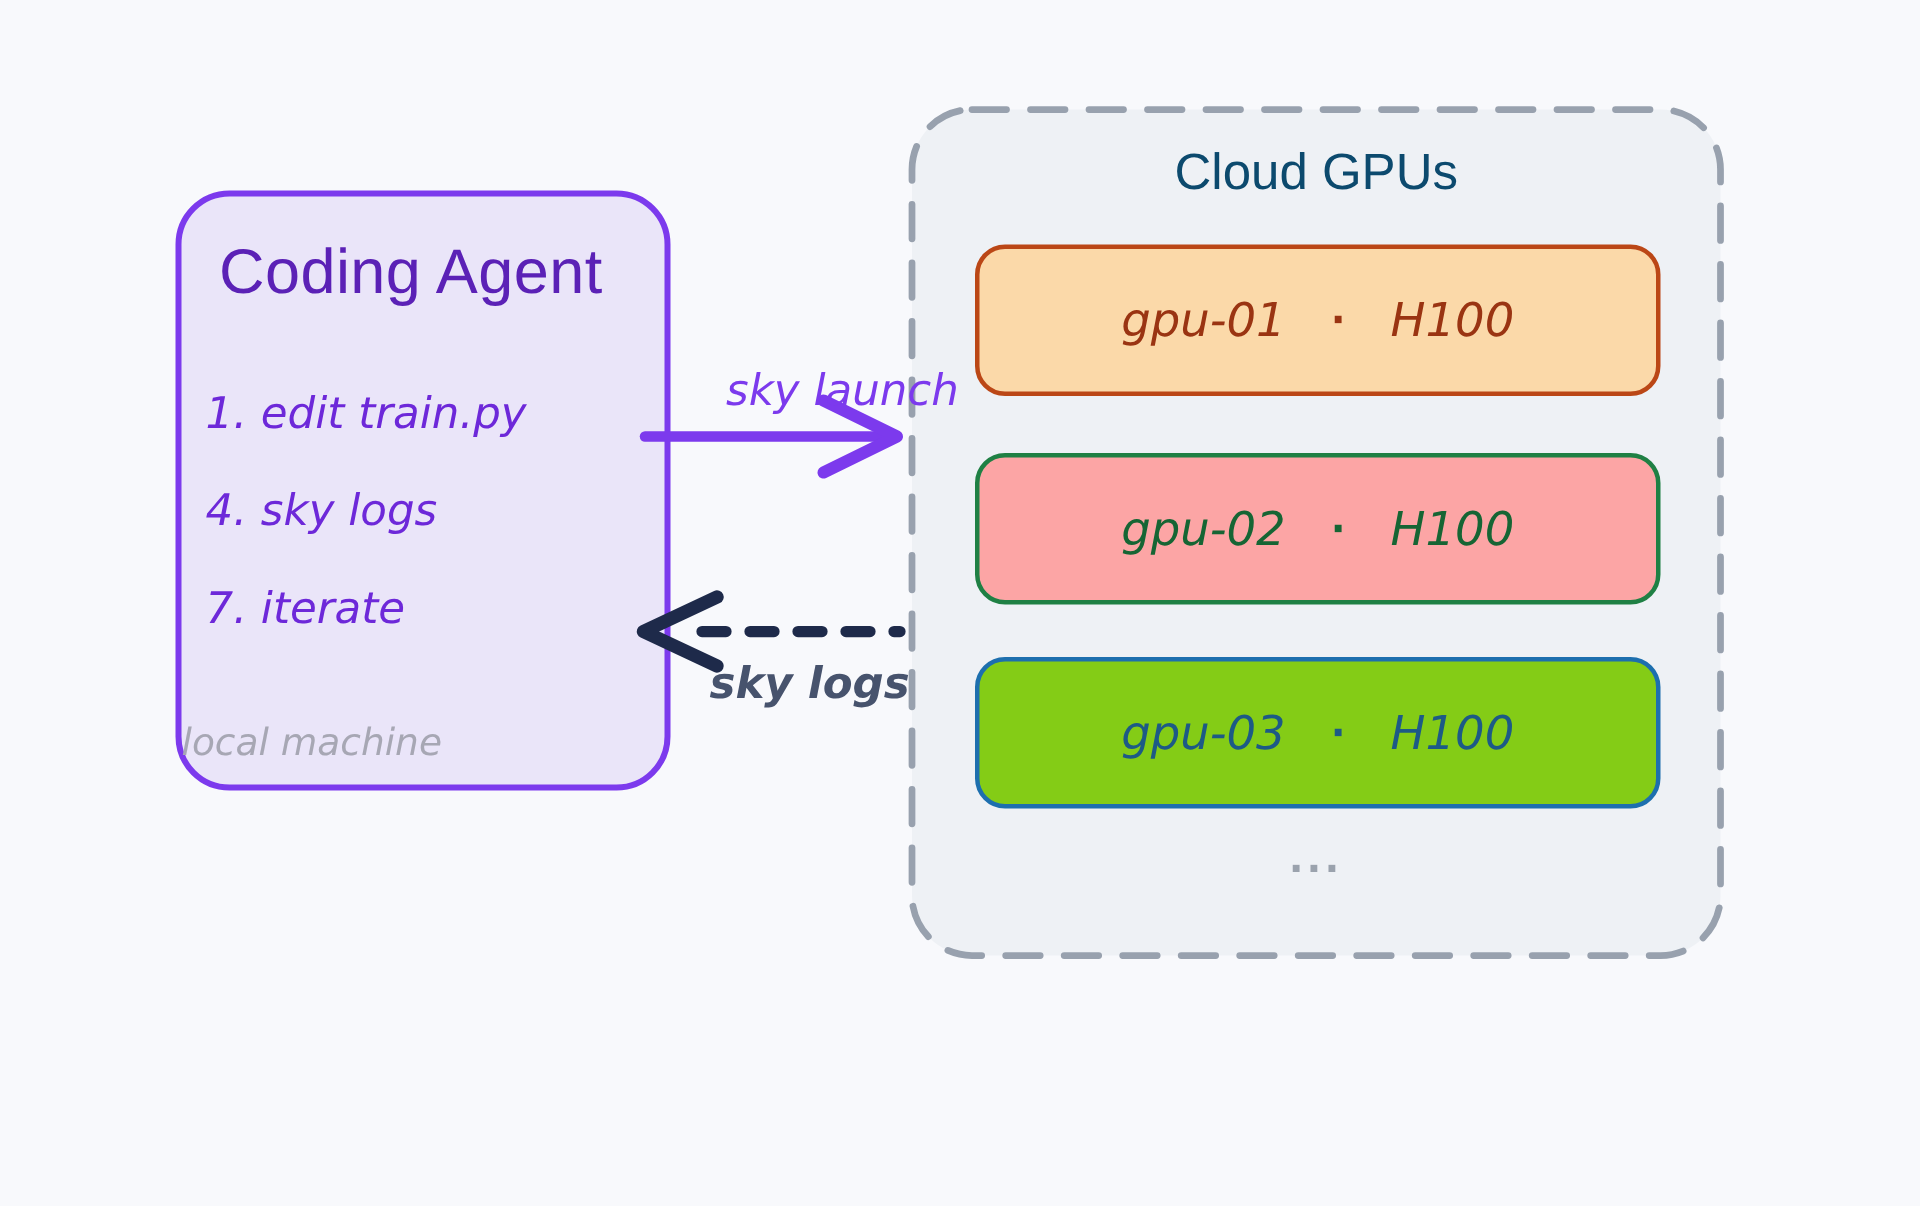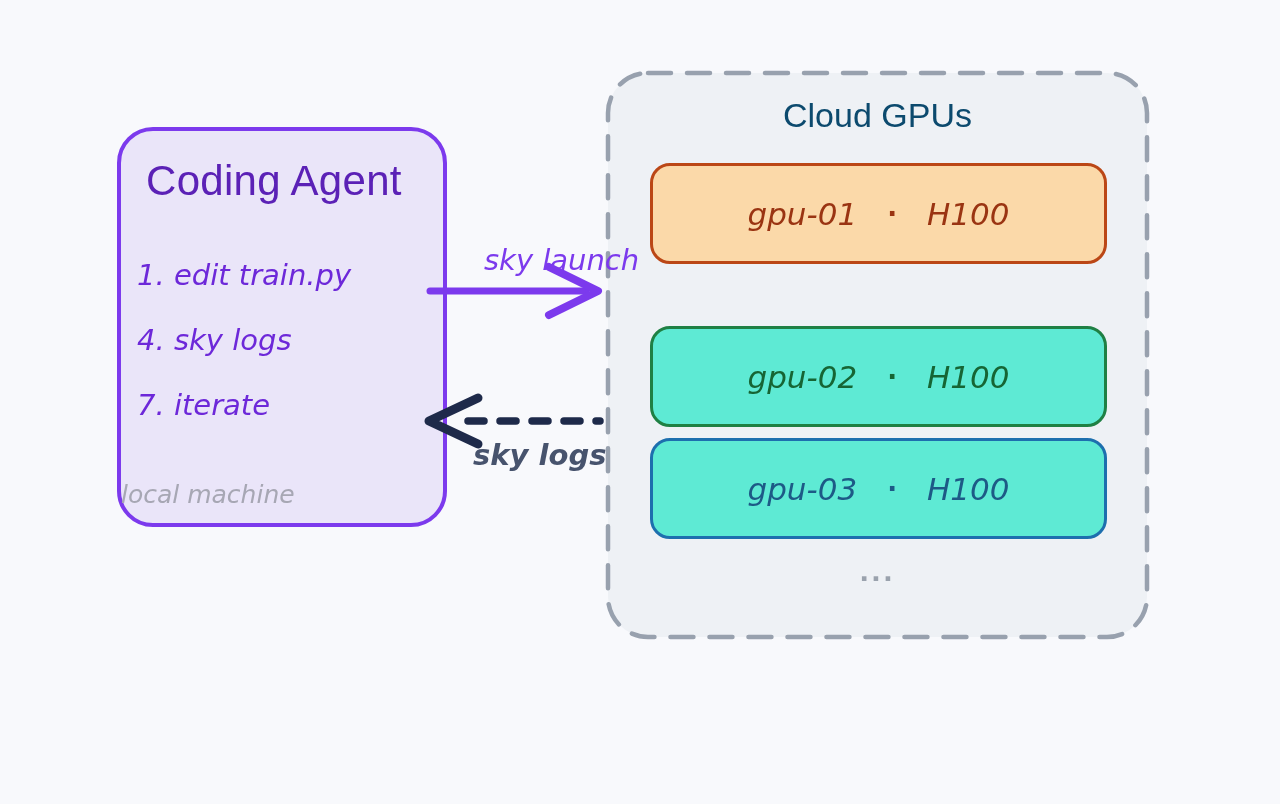--- a/index.html
+++ b/index.html
@@ -88,22 +88,22 @@
     align-items: center;
     justify-content: center;
     gap: 30px;
     font-size: 31px;
     font-style: italic;
     font-family: "DejaVu Sans", sans-serif;
     white-space: nowrap;
   }
   .gpu-row .dot { font-style: normal; font-weight: bold; font-size: 26px; }
   .gpu-1 { top: 93px;  background: #fbd9a9; border-color: #bb4716; color: #9a3412; }
-  .gpu-2 { top: 232px; background: #5eead4; border-color: #1f8044; color: #166534; margin-top: 24px; }
-  .gpu-3 { top: 368px; background: #5eead4; border-color: #1d6fae; color: #1d5a86; }
+  .gpu-2 { top: 232px; background: #fca5a5; border-color: #1f8044; color: #166534; }
+  .gpu-3 { top: 368px; background: #84cc16; border-color: #1d6fae; color: #1d5a86; }
   .ellipsis {
     position: absolute;
     top: 482px; left: 0;
     width: 100%;
     text-align: center;
     font-size: 32px;
     font-weight: bold;
     color: #9aa2ad;
     letter-spacing: 3px;
   }

